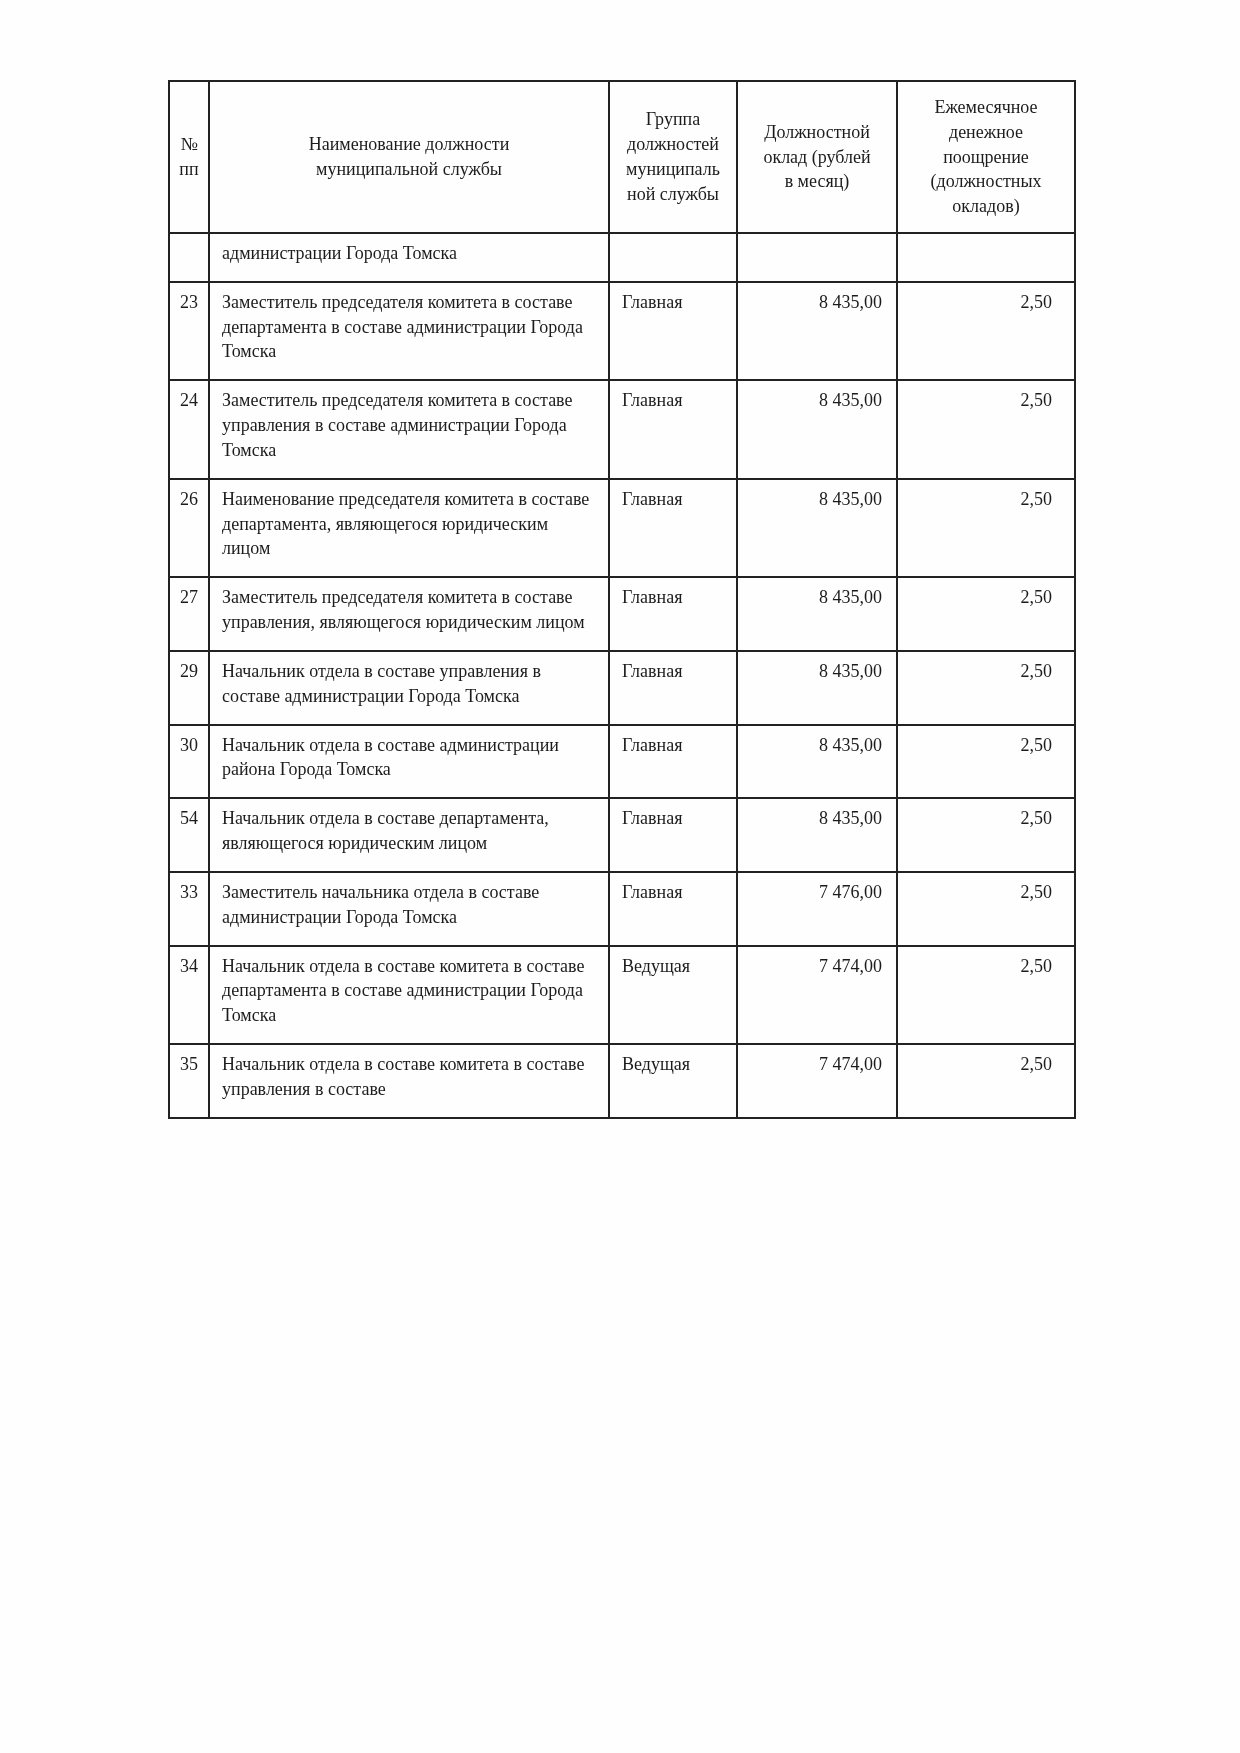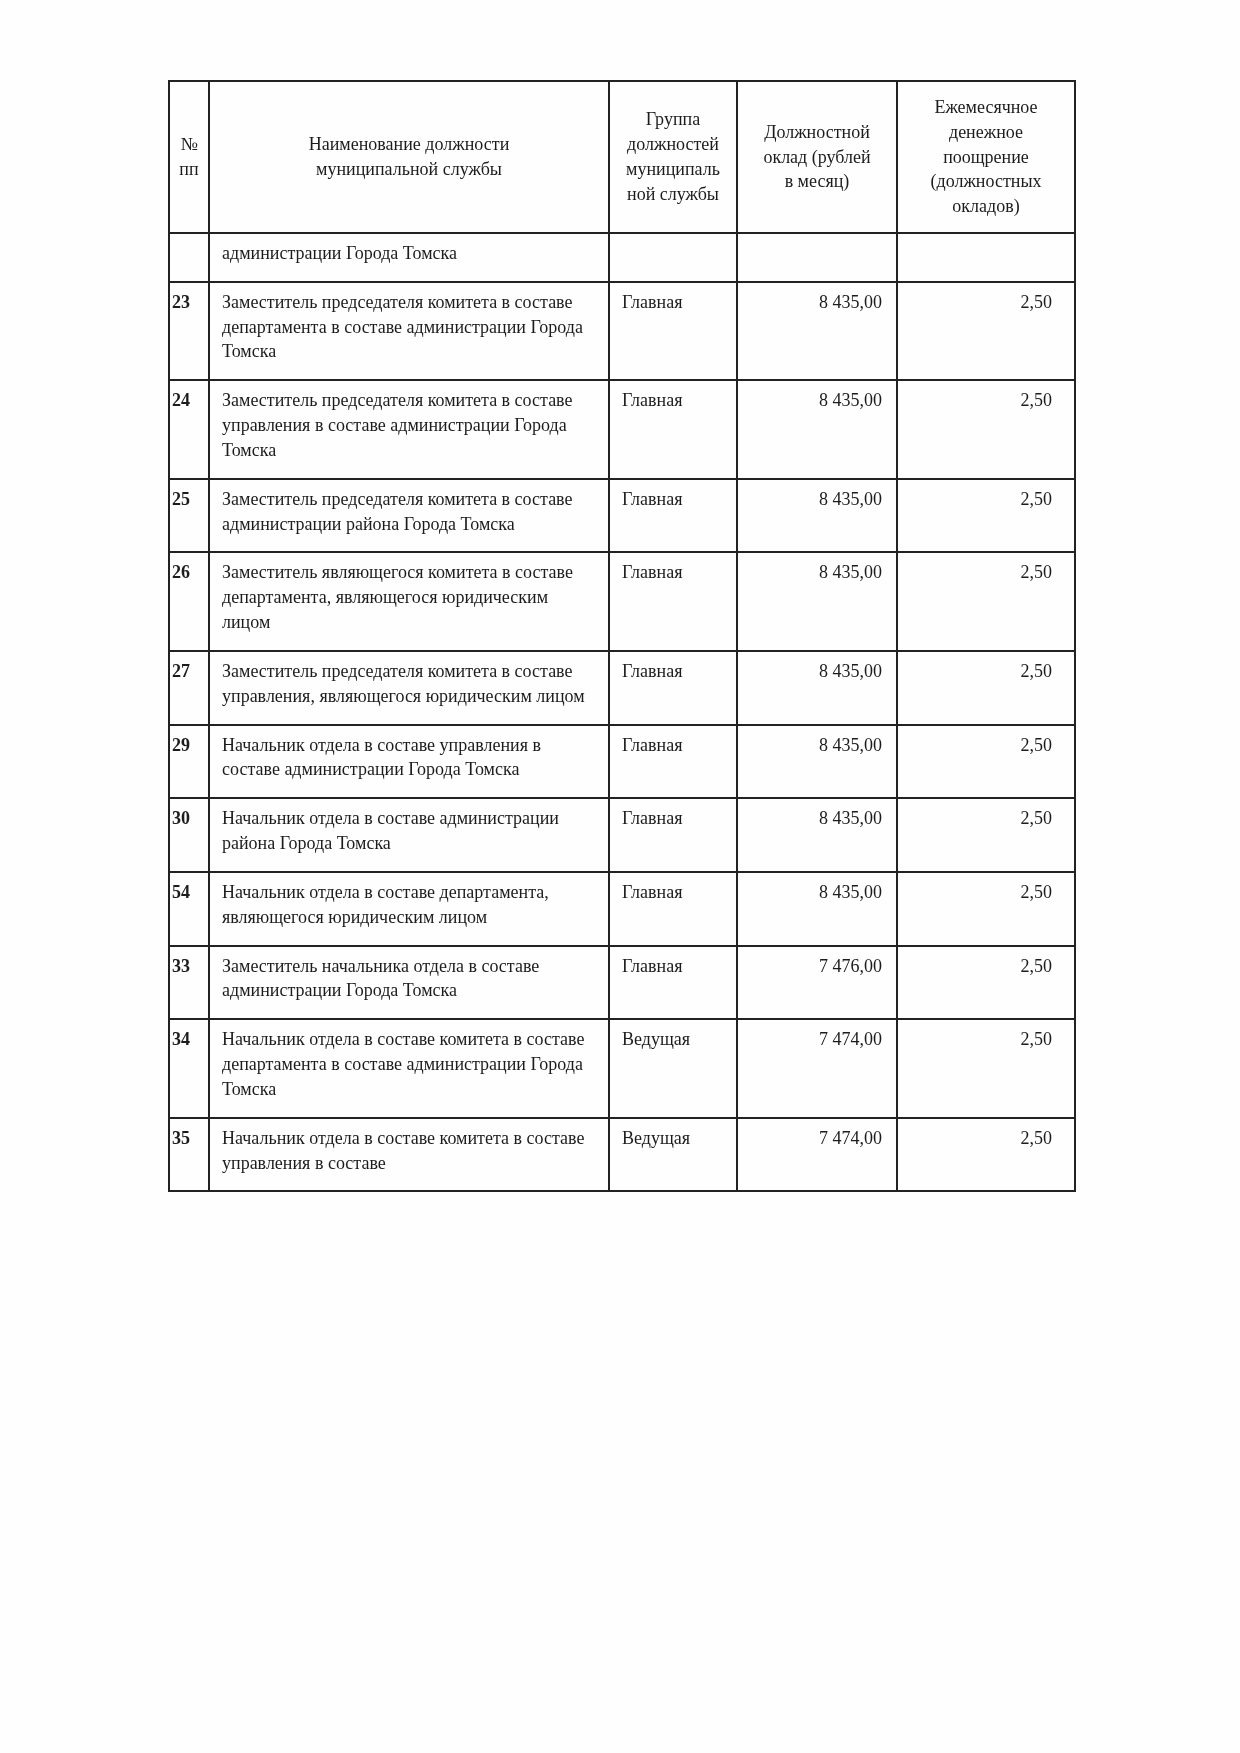--- a/index.html
+++ b/index.html
@@ -42,24 +42,23 @@
   .doc-table td {
     vertical-align: top;
     padding: 7px 10px 15px 12px;
   }
   col.c-num    { width: 40px; }
   col.c-pos    { width: 400px; }
   col.c-group  { width: 128px; }
   col.c-salary { width: 160px; }
   col.c-bonus  { width: 178px; }
   td.cell-num {
-    text-align: left;
+    text-align: center;
     padding-left: 2px;
     padding-right: 2px;
-    font-weight: bold;
   }
   td.cell-salary {
     text-align: right;
     padding-right: 14px;
   }
   td.cell-bonus {
     text-align: right;
     padding-right: 22px;
     border-radius: 21px;
   }
@@ -112,29 +111,22 @@
           <td class="cell-bonus">2,50</td>
         </tr>
         <tr>
           <td class="cell-num">24</td>
           <td class="cell-position">Заместитель председателя комитета в составе управления в составе администрации Города Томска</td>
           <td class="cell-group">Главная</td>
           <td class="cell-salary">8 435,00</td>
           <td class="cell-bonus">2,50</td>
         </tr>
         <tr>
-          <td class="cell-num">25</td>
-          <td class="cell-position">Заместитель председателя комитета в составе администрации района Города Томска</td>
-          <td class="cell-group">Главная</td>
-          <td class="cell-salary">8 435,00</td>
-          <td class="cell-bonus">2,50</td>
-        </tr>
-        <tr>
           <td class="cell-num">26</td>
-          <td class="cell-position">Заместитель являющегося комитета в составе департамента, являющегося юридическим лицом</td>
+          <td class="cell-position">Наименование председателя комитета в составе департамента, являющегося юридическим лицом</td>
           <td class="cell-group">Главная</td>
           <td class="cell-salary">8 435,00</td>
           <td class="cell-bonus">2,50</td>
         </tr>
         <tr>
           <td class="cell-num">27</td>
           <td class="cell-position">Заместитель председателя комитета в составе управления, являющегося юридическим лицом</td>
           <td class="cell-group">Главная</td>
           <td class="cell-salary">8 435,00</td>
           <td class="cell-bonus">2,50</td>

